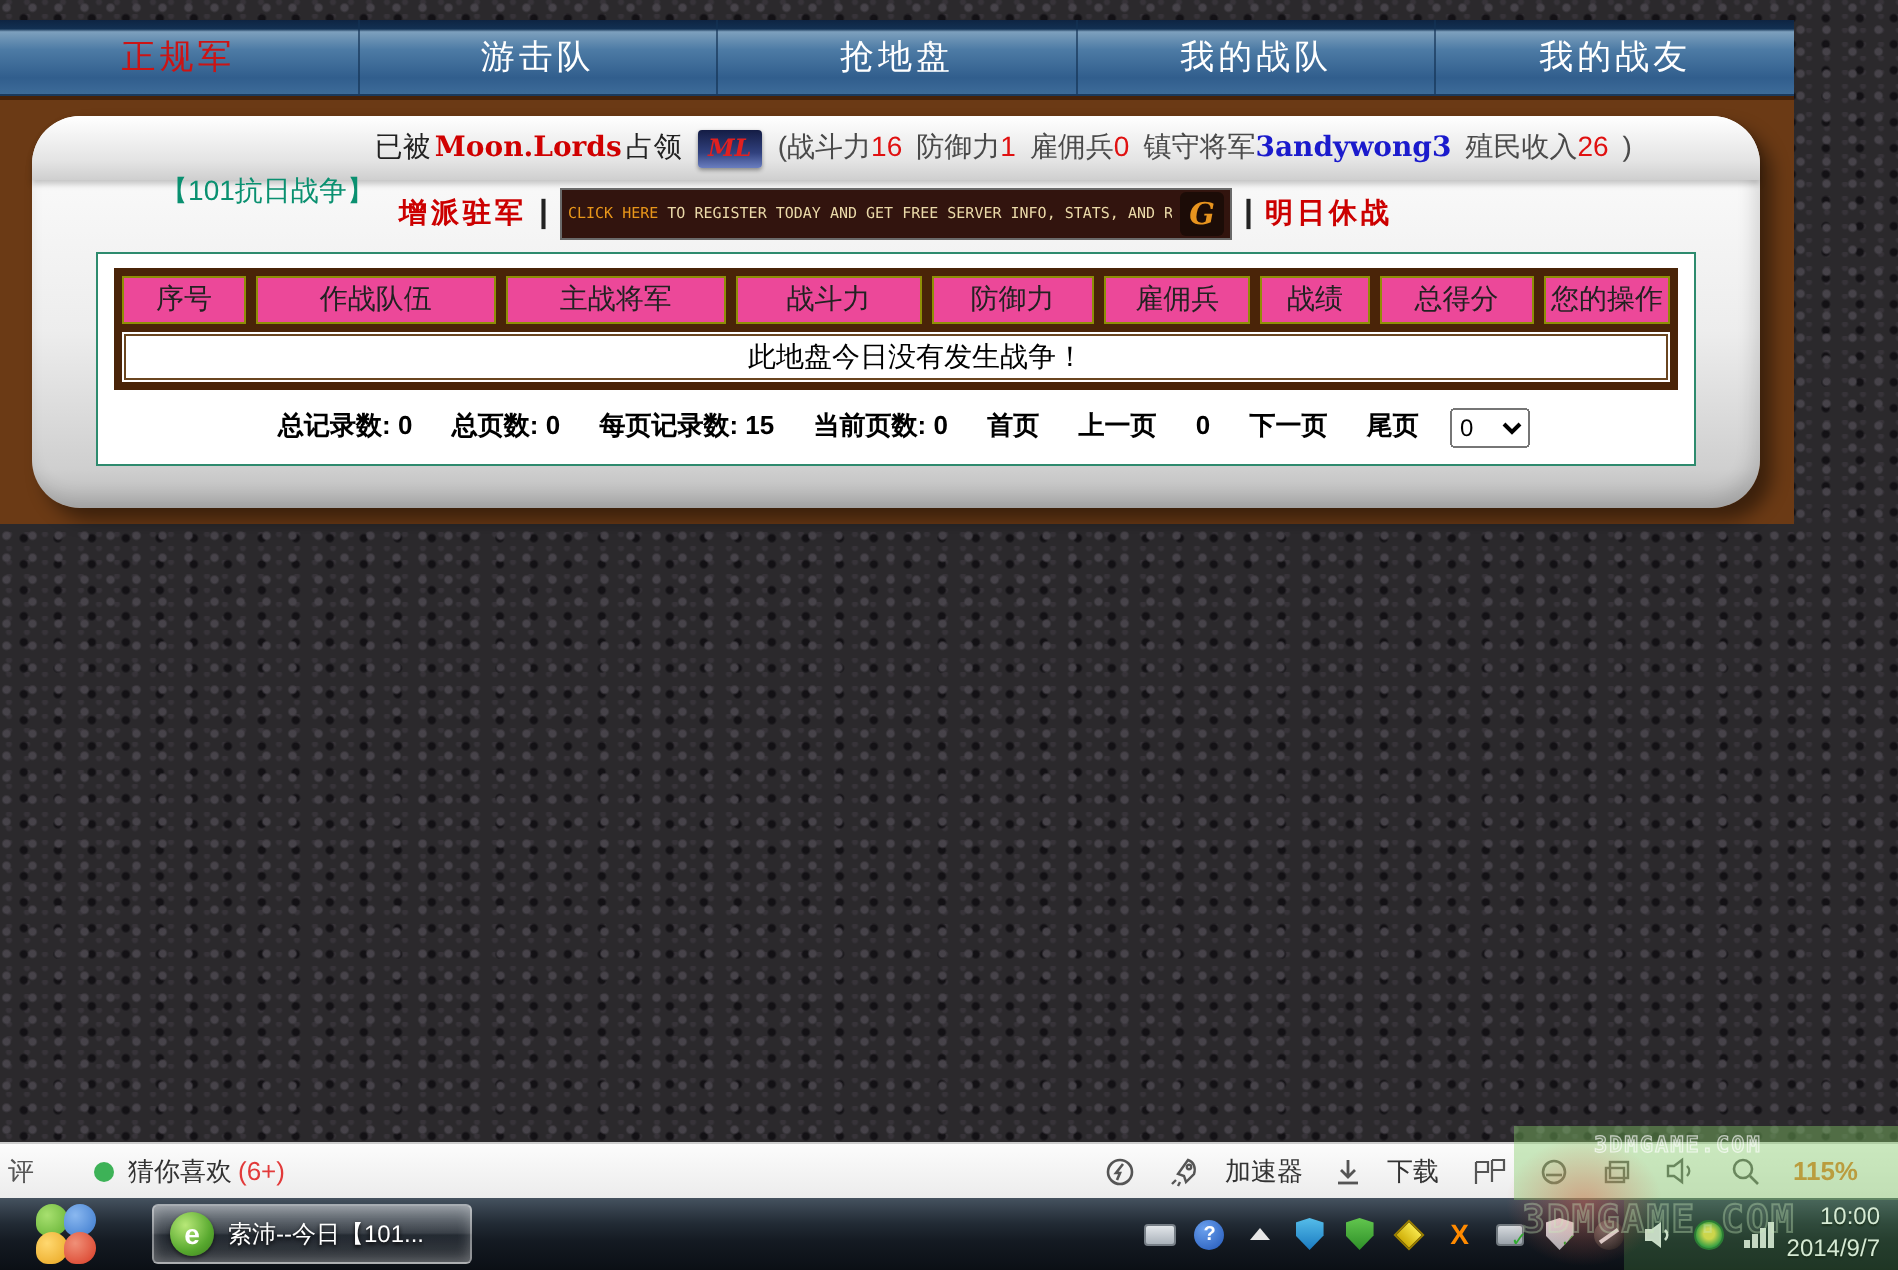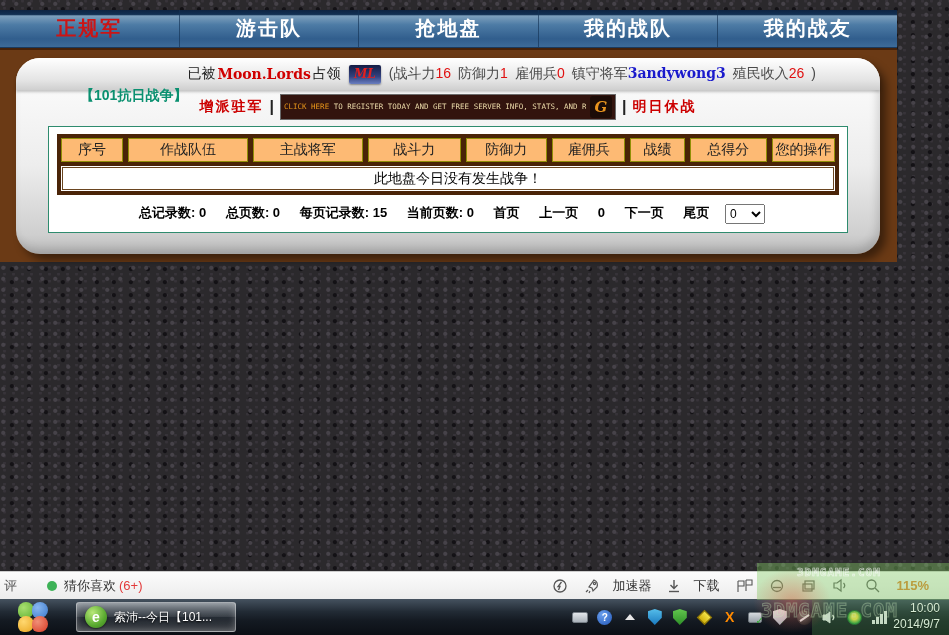--- a/index.html
+++ b/index.html
@@ -12,35 +12,35 @@
       radial-gradient(circle at 25% 35%, rgba(72,68,75,.95) 1.5px, transparent 2.6px),
       radial-gradient(circle at 70% 70%, rgba(18,16,20,.95) 1.5px, transparent 2.6px),
       radial-gradient(circle at 50% 15%, rgba(58,54,60,.8) 1px, transparent 2px);
     background-size: 13px 11px, 17px 13px, 9px 7px; }
 
   
   .topnav { position:absolute; top:10px; left:0; width:897px; height:38px; display:flex;
     background:linear-gradient(180deg,#0e2442 0%, #123052 12%, #7da0bd 16%, #4d7ba5 40%, #315e8d 78%, #3d6b99 100%);
     border-bottom:1px solid #1a3a5e; }
   .nav-item { flex:1; display:flex; align-items:center; justify-content:center;
-    color:#fff; font-size:20px; font-weight:bold; letter-spacing:2px; cursor:pointer; }
+    color:#fff; font-size:17px; font-weight:normal; letter-spacing:2px; cursor:pointer; }
   .nav-item + .nav-item { border-left:1px solid rgba(20,50,85,.65); }
   .nav-item.active { color:#cc1414; }
 
   
   .brown { position:absolute; top:48px; left:0; width:897px; height:214px;
     background:#6b3a15; border-top:2px solid #46220a; }
   .panel { position:absolute; left:16px; top:8px; width:864px; height:196px; border-radius:24px;
     background:linear-gradient(180deg,#fefefe,#ededed 55%, #cfcfcf 90%, #b9b9b9);
     box-shadow:6px 6px 9px rgba(0,0,0,.45), inset -3px -5px 9px rgba(0,0,0,.14); }
 
   .titlebar { height:32px; border-radius:24px 24px 0 0; display:flex; align-items:center; justify-content:center;
     background:linear-gradient(#ffffff,#e4e4e4 70%, #cfcfcf); box-shadow:0 2px 3px rgba(0,0,0,.22);
     font-size:14px; color:#222; white-space:nowrap; }
-  .t-name { color:#0a9070; font-weight:bold;margin-top:44px; }
+  .t-name { color:#0a9070; font-weight:normal;margin-top:44px; }
   .t-occupier { color:#d00000; font-weight:bold; font-family:"DejaVu Serif", serif; margin:0 2px; }
   .ml-logo { display:inline-flex; align-items:center; justify-content:center; width:32px; height:19px; margin:0 8px;
     background:linear-gradient(#141c44,#31417e 60%, #6a7ec0); color:#e02020; border-radius:2px;
     font:italic bold 12px "DejaVu Serif", serif; box-shadow:0 1px 2px rgba(0,0,0,.4); }
   .t-stats { color:#4a4a4a; }
   .stat-lab { color:#4a4a4a; }
   .stat-num { color:#e01010; }
   .stat-general { color:#1a1acc; font-weight:bold; font-family:"DejaVu Serif", serif; }
   .stat-seg { margin-right:7px; }
 
@@ -52,21 +52,21 @@
   .gt-text { flex:1; overflow:hidden; font-family:"DejaVu Sans Mono", monospace; font-size:7.5px;
     line-height:1.3; color:#ead9a8; white-space:nowrap; }
   .gt-click { color:#e8961a; }
   .gt-logo { width:22px; height:22px; flex:0 0 22px; background:#1c0c07; border-radius:3px;
     display:flex; align-items:center; justify-content:center;
     color:#e8941e; font:bold italic 15px "DejaVu Serif", serif; }
 
   .teal-box { margin:4px auto 0; width:800px; border:1px solid #2e8b6e; background:#fff; padding:6px 0 8px; }
   .war-table { margin:0 auto; width:784px; background:#4a2408; border:1px solid #fff; padding:4px; }
   .thead { display:flex; gap:5px; }
-  .th { background:#fdba74; border:1px solid #8f8f06; height:24px; display:flex; align-items:center;
+  .th { background:#ec4899; border:1px solid #8f8f06; height:24px; display:flex; align-items:center;
     justify-content:center; font-size:14px; color:#222; }
   .c0{flex:0 0 8%;} .c1{flex:0 0 15.5%;} .c2{flex:0 0 14.2%;} .c3{flex:0 0 12%;} .c4{flex:0 0 10.5%;}
   .c5{flex:0 0 9.5%;} .c6{flex:0 0 7%;} .c7{flex:0 0 10%;} .c8{flex:1;}
   .empty-row { margin-top:4px; background:#fff; border:1px solid #fff; box-shadow:inset 0 0 0 1px #6a4520;
     height:25px; display:flex; align-items:center; justify-content:center; font-size:14px; color:#000;padding-left:20px; }
 
   .pagination { margin-top:8px; text-align:center; font-size:13px; color:#000; }
   .pg { margin:0 8px;font-weight:bold; }
   .pg-link { cursor:pointer; }
   .pg-select { width:40px; height:20px; font-size:12px; vertical-align:middle; margin-left:4px; }

